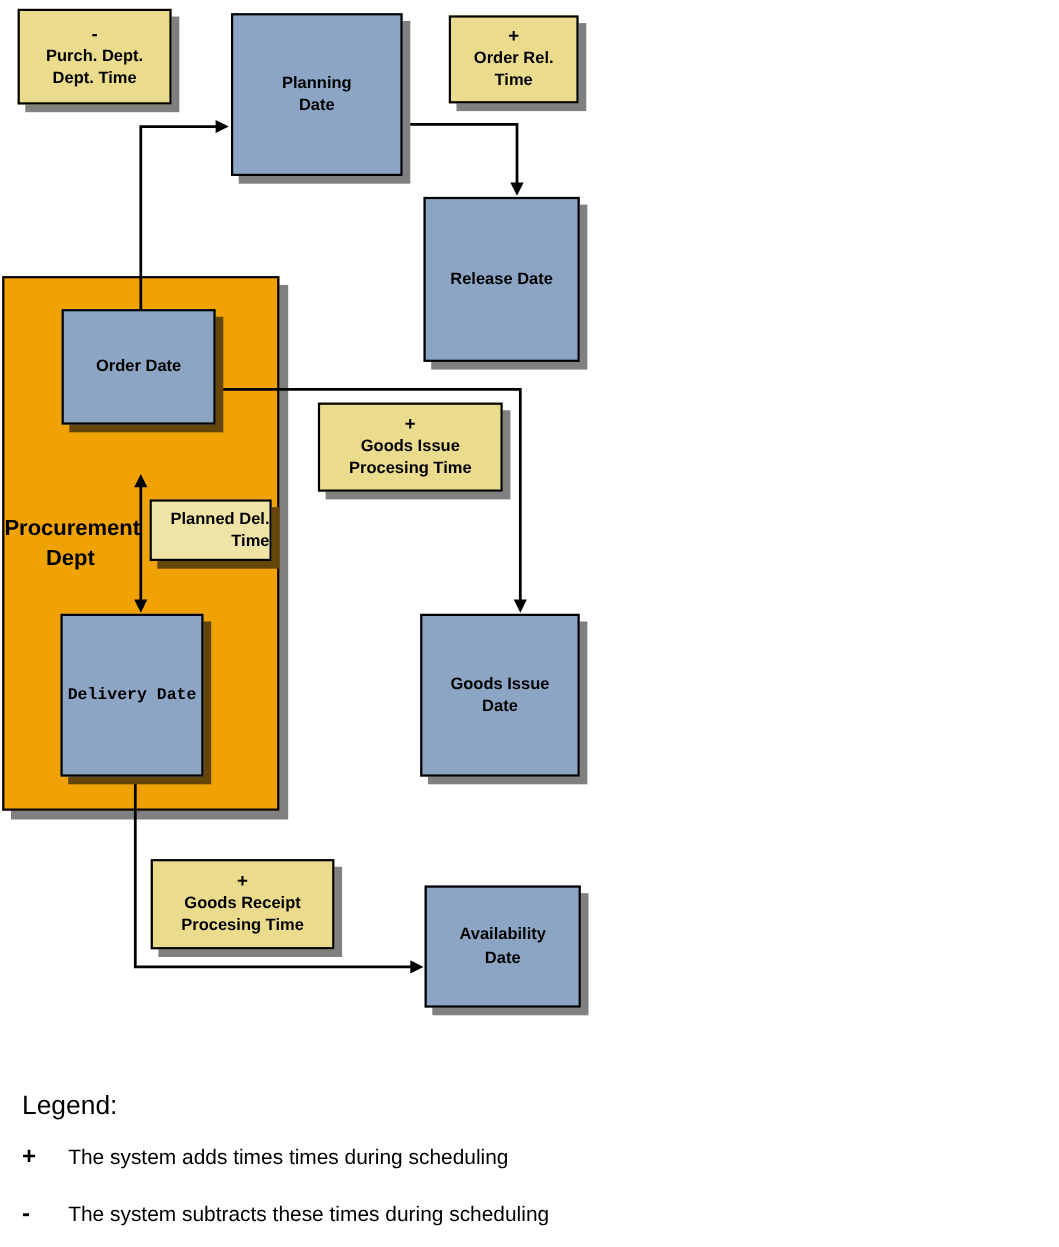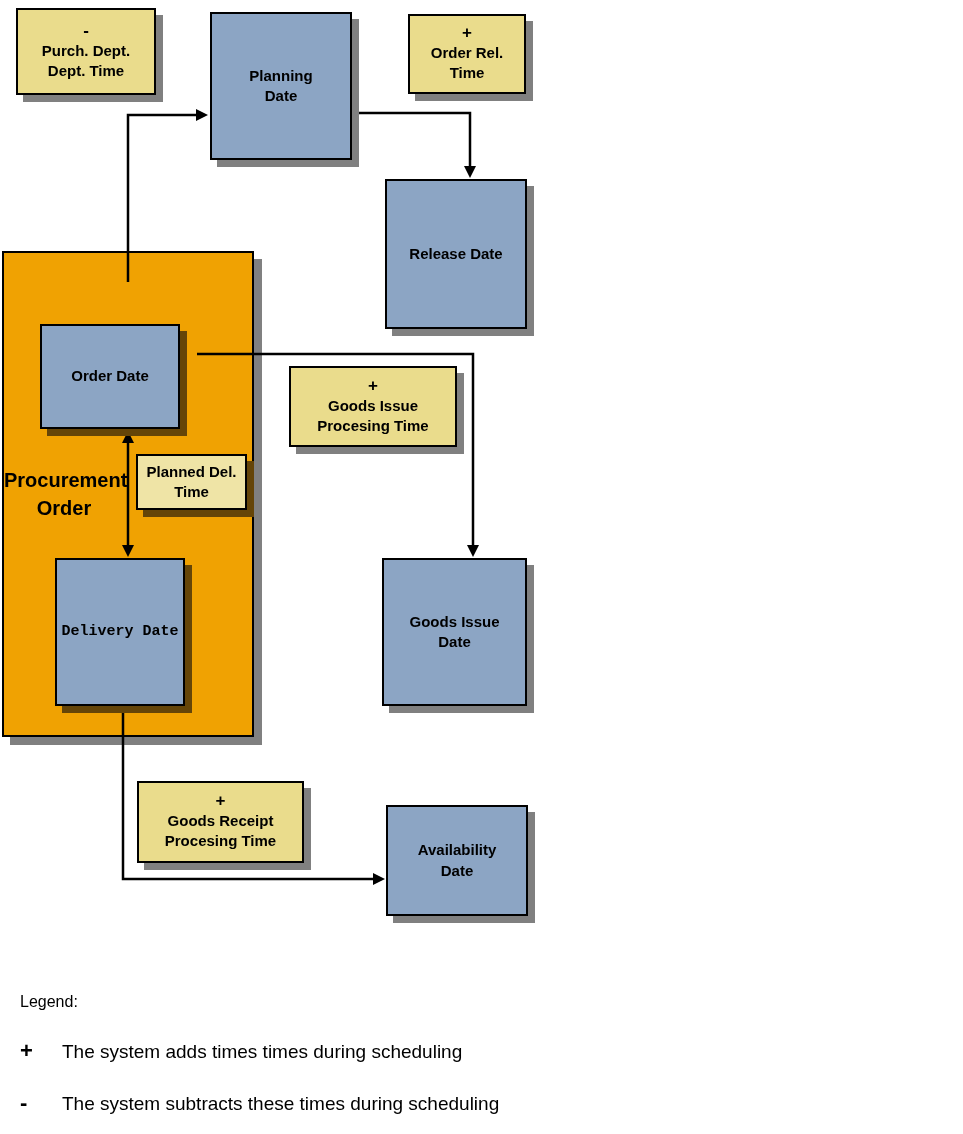--- a/index.html
+++ b/index.html
@@ -19,21 +19,21 @@
   .sh-gray{box-shadow:7px 7px 0 var(--shadow-gray,#808080);}
   .sh-gray-lg{box-shadow:8px 8px 0 var(--shadow-gray,#808080);}
   .sh-brown{box-shadow:7px 7px 0 var(--shadow-brown,#654508);}
   .sign{font-size:17px;line-height:1.1;}
   .float-label{
     position:absolute;font-weight:bold;font-size:20px;line-height:1.4;text-align:center;
   }
   #connectors{position:absolute;left:0;top:0;width:963px;height:1134px;pointer-events:none;}
   #connectors path{fill:none;stroke:#000;stroke-width:2.5;}
   #connectors polygon{fill:#000;stroke:none;}
-  .legend-title{position:absolute;font-size:16px;line-height:1.2;}
+  .legend-title{position:absolute;font-size:24px;line-height:1.2;}
   .legend-row{position:absolute;display:flex;align-items:baseline;font-size:19px;}
   .legend-sym{font-weight:bold;font-size:22px;width:42px;display:inline-block;}
 </style>
 </head>
 <body>
 
 <div id="canvas">
 
   <div class="node orange sh-gray-lg" style="left:2px;top:251px;width:252px;height:486px;"></div>
 
@@ -55,45 +55,45 @@
     <path d="M123,707 L123,879 L374,879"></path>
     <polygon points="385,879 373,873 373,885"></polygon>
   </svg>
 
   <div class="node yellow sh-gray" style="left:16px;top:8px;width:140px;height:87px;">
     <div class="sign">-</div>
     <div>Purch. Dept.</div>
     <div>Dept. Time</div>
   </div>
 
-  <div class="node blue sh-gray" style="left:210px;top:12px;width:142px;height:148px;">
+  <div class="node blue sh-gray" style="left:210px;top:12px;width:156px;height:148px;">
     <div>Planning</div>
     <div>Date</div>
   </div>
 
   <div class="node yellow sh-gray" style="left:408px;top:14px;width:118px;height:80px;">
     <div class="sign">+</div>
     <div>Order Rel.</div>
     <div>Time</div>
   </div>
 
   <div class="node blue sh-gray" style="left:385px;top:179px;width:142px;height:150px;">
     <div>Release Date</div>
   </div>
 
-  <div class="node blue sh-brown" style="left:40px;top:281px;width:140px;height:105px;margin-top:43px;">
+  <div class="node blue sh-brown" style="left:56px;top:281px;width:140px;height:105px;">
     <div>Order Date</div>
   </div>
 
   <div class="float-label" style="left:4px;top:466px;width:120px;">
     <div>Procurement</div>
-    <div>Order</div>
+    <div>Dept</div>
   </div>
 
-  <div class="node yellow-light sh-brown" style="left:136px;top:454px;width:111px;height:56px;">
+  <div class="node yellow-light sh-brown" style="left:136px;top:454px;width:111px;height:56px;align-items:flex-end;">
     <div>Planned Del.</div>
     <div>Time</div>
   </div>
 
   <div class="node blue sh-brown" style="left:55px;top:558px;width:130px;height:148px;font-family:Liberation Mono, monospace;">
     <div>Delivery Date</div>
   </div>
 
   <div class="node yellow sh-gray" style="left:289px;top:366px;width:168px;height:81px;">
     <div class="sign">+</div>

